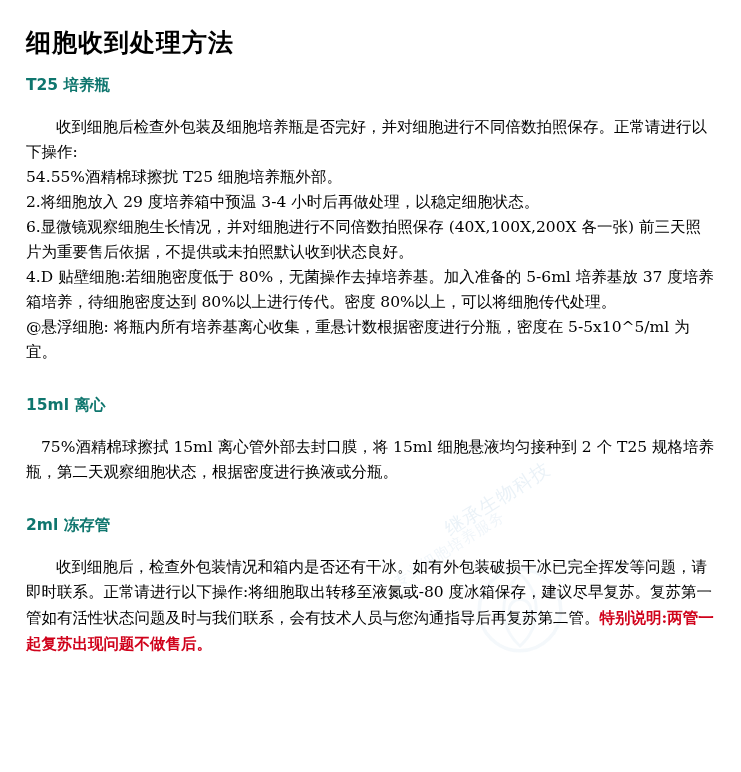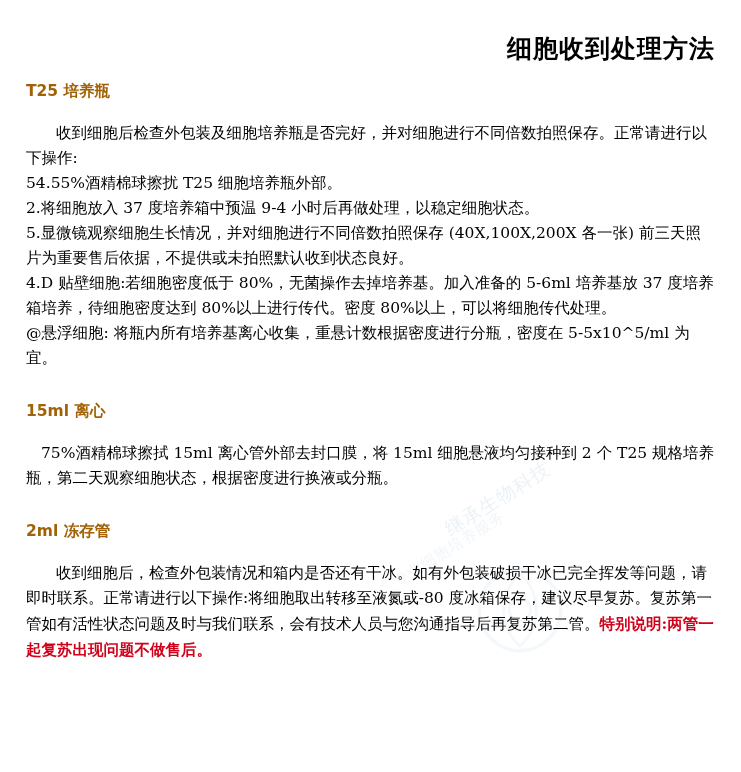--- a/index.html
+++ b/index.html
@@ -64,31 +64,31 @@
     height: 120px;
     opacity: 0.5;
   }
   .content {
     position: relative;
     z-index: 2;
   }
   h1.doc-title {
     font-size: 25px;
     font-weight: bold;
-    text-align: right;
-    margin: 14px 0 16px 0;
+    text-align: left;
+    margin: 8px 0 16px 0;
     letter-spacing: 1px;
     color: #000;
     font-family: "DejaVu Serif", "Liberation Serif", serif;
   }
   h2.section-head {
     font-size: 15.5px;
     font-weight: bold;
     margin: 0 0 10px 0;
-    color: #a16207;
+    color: #0f766e;
     font-family: "DejaVu Sans", "Liberation Sans", sans-serif;
   }
   .section {
     margin-bottom: 16px;
   }
   p.body-line {
     font-size: 15.5px;
     line-height: 25px;
     margin: 0;
     color: #000;
@@ -128,22 +128,22 @@
 
   <div class="content">
 
     <h1 class="doc-title">细胞收到处理方法</h1>
 
     <div class="section">
       <h2 class="section-head">T25  培养瓶</h2>
       <div class="spacer-sm"></div>
       <p class="body-line indent para">收到细胞后检查外包装及细胞培养瓶是否完好，并对细胞进行不同倍数拍照保存。正常请进行以下操作:</p>
       <p class="body-line para">54.55%酒精棉球擦扰 T25 细胞培养瓶外部。</p>
-      <p class="body-line para">2.将细胞放入 37 度培养箱中预温 9-4 小时后再做处理，以稳定细胞状态。</p>
-      <p class="body-line para">5.显微镜观察细胞生长情况，并对细胞进行不同倍数拍照保存 (40X,100X,200X 各一张) 前三天照片为重要售后依据，不提供或未拍照默认收到状态良好。</p>
+      <p class="body-line para">2.将细胞放入 29 度培养箱中预温 3-4 小时后再做处理，以稳定细胞状态。</p>
+      <p class="body-line para">6.显微镜观察细胞生长情况，并对细胞进行不同倍数拍照保存 (40X,100X,200X 各一张) 前三天照片为重要售后依据，不提供或未拍照默认收到状态良好。</p>
       <p class="body-line para">4.D 贴壁细胞:若细胞密度低于 80%，无菌操作去掉培养基。加入准备的 5-6ml 培养基放 37 度培养箱培养，待细胞密度达到 80%以上进行传代。密度 80%以上，可以将细胞传代处理。</p>
       <p class="body-line para">@悬浮细胞: 将瓶内所有培养基离心收集，重悬计数根据密度进行分瓶，密度在 5-5x10^5/ml 为宜。</p>
     </div>
 
     <div class="spacer-md"></div>
 
     <div class="section">
       <h2 class="section-head">15ml  离心</h2>
       <div class="spacer-sm"></div>
       <p class="body-line indent2 para">75%酒精棉球擦拭 15ml 离心管外部去封口膜，将 15ml 细胞悬液均匀接种到 2 个 T25 规格培养瓶，第二天观察细胞状态，根据密度进行换液或分瓶。</p>

